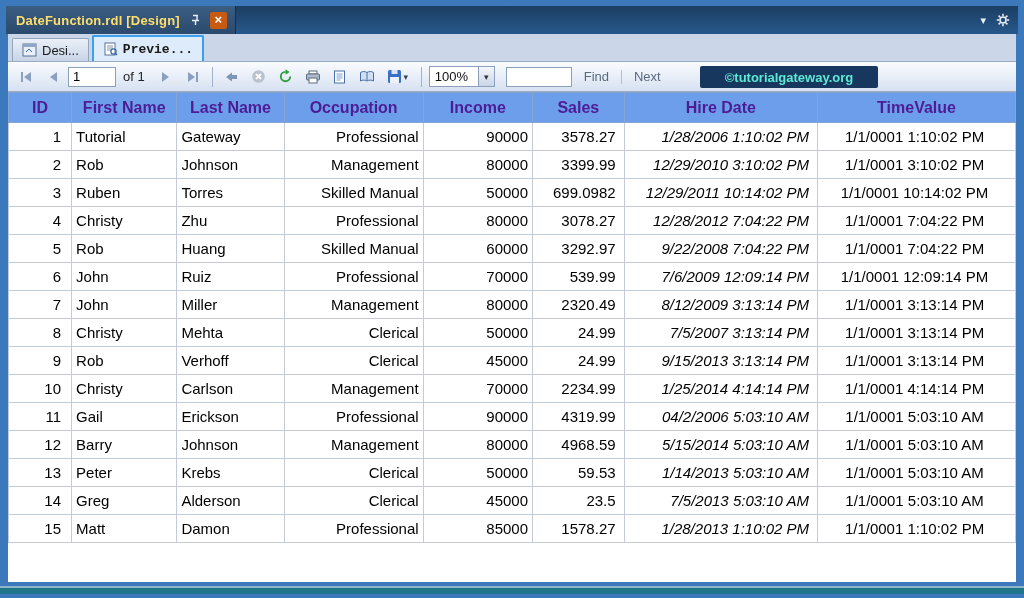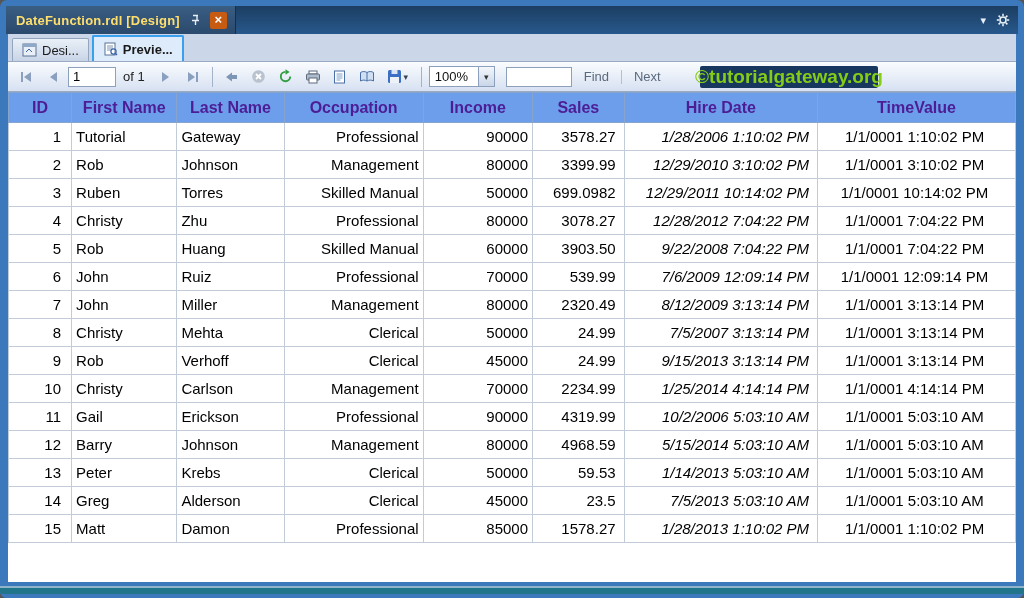--- a/index.html
+++ b/index.html
@@ -2,21 +2,20 @@
 <html><head>
 <meta charset="utf-8">
 <style>
   * { box-sizing: border-box; margin: 0; padding: 0; }
   html,body { font-family: "Liberation Sans", sans-serif; background:#555; }
   .window {
     position: relative;
     width: 1024px; height: 598px;
     background: #3B79BC;
     overflow: hidden;
-    border-radius: 7px;
   }
   
   .titlebar {
     position: absolute; top: 6px; left: 6px; right: 6px; height: 28px;
     background: linear-gradient(#1C3E62, #27588C);
     display: flex; align-items: stretch;
   }
   .doc-tab {
     display: flex; align-items: center; gap: 7px;
     padding: 0 8px 0 10px;
@@ -41,21 +40,21 @@
   }
   .subtab {
     display: inline-flex; align-items: center; gap: 5px;
     height: 23px; padding: 0 9px; font-size: 13px; color: #1a1a1a;
     background: linear-gradient(#EAF0F8, #C8D4E6);
     border: 1px solid #93A5BD; border-bottom: none;
     border-radius: 2px 2px 0 0; cursor: pointer;
   }
   .subtab.active {
     height: 26px; background: #DDEBFA;
-    border: 2px solid #38A0EE; border-bottom: none; font-weight: bold;
+    border: 2px solid #38A0EE; border-bottom: none; font-weight: bold; font-family: Liberation Mono, monospace;
   }
   
   .toolbar {
     position: absolute; top: 62px; left: 8px; right: 8px; height: 30px;
     background: linear-gradient(#FAFCFE, #D7E1F2);
     border-bottom: 1px solid #9AAAC0;
     display: flex; align-items: center; gap: 3px; padding: 0 6px;
   }
   .tbtn {
     width: 24px; height: 24px; display: flex; align-items: center; justify-content: center;
@@ -81,21 +80,21 @@
     width: 66px; height: 20px; border: 1px solid #8CA0BC; background: #fff;
     margin-left: 8px; font-size: 13px; padding: 0 4px;
   }
   .link-label { font-size: 13px; color: #5A6A7E; padding: 0 9px; cursor: pointer; white-space: nowrap; }
   .link-div { width:1px; height:14px; background:#B4C0D0; flex:none; }
   .watermark {
     position: absolute; left: 692px; top: 4px; width: 178px; height: 22px;
     background: #17375E; border-radius: 2px;
     display: flex; align-items: center; justify-content: center;
   }
-  .watermark span { color: #84cc16; font-size: 19px; font-weight: bold; }
+  .watermark span { color: #5eead4; font-size: 13px; font-weight: bold; }
   .caret { font-size: 9px; color: #345; margin-left: 1px; }
   
   .report {
     position: absolute; top: 92px; left: 8px; right: 8px; bottom: 16px;
     background: #fff; overflow: hidden;
   }
   table { border-collapse: collapse; table-layout: fixed; font-size: 15px; color: #000; }
   th {
     background: #6D9EEB; font-weight: bold; font-size: 16px; color: #4c1d95;
     border: 1px solid #87A4CF; height: 30px; text-align: center; overflow: hidden; white-space: nowrap;
@@ -308,21 +307,21 @@
             <td class="c5">3078.27</td>
             <td class="c6">12/28/2012 7:04:22 PM</td>
             <td class="c7">1/1/0001 7:04:22 PM</td>
           </tr>
           <tr>
             <td class="c0">5</td>
             <td class="c1">Rob</td>
             <td class="c2">Huang</td>
             <td class="c3">Skilled Manual</td>
             <td class="c4">60000</td>
-            <td class="c5">3903.50</td>
+            <td class="c5">3292.97</td>
             <td class="c6">9/22/2008 7:04:22 PM</td>
             <td class="c7">1/1/0001 7:04:22 PM</td>
           </tr>
           <tr>
             <td class="c0">6</td>
             <td class="c1">John</td>
             <td class="c2">Ruiz</td>
             <td class="c3">Professional</td>
             <td class="c4">70000</td>
             <td class="c5">539.99</td>
@@ -369,21 +368,21 @@
             <td class="c6">1/25/2014 4:14:14 PM</td>
             <td class="c7">1/1/0001 4:14:14 PM</td>
           </tr>
           <tr>
             <td class="c0">11</td>
             <td class="c1">Gail</td>
             <td class="c2">Erickson</td>
             <td class="c3">Professional</td>
             <td class="c4">90000</td>
             <td class="c5">4319.99</td>
-            <td class="c6">10/2/2006 5:03:10 AM</td>
+            <td class="c6">04/2/2006 5:03:10 AM</td>
             <td class="c7">1/1/0001 5:03:10 AM</td>
           </tr>
           <tr>
             <td class="c0">12</td>
             <td class="c1">Barry</td>
             <td class="c2">Johnson</td>
             <td class="c3">Management</td>
             <td class="c4">80000</td>
             <td class="c5">4968.59</td>
             <td class="c6">5/15/2014 5:03:10 AM</td>

